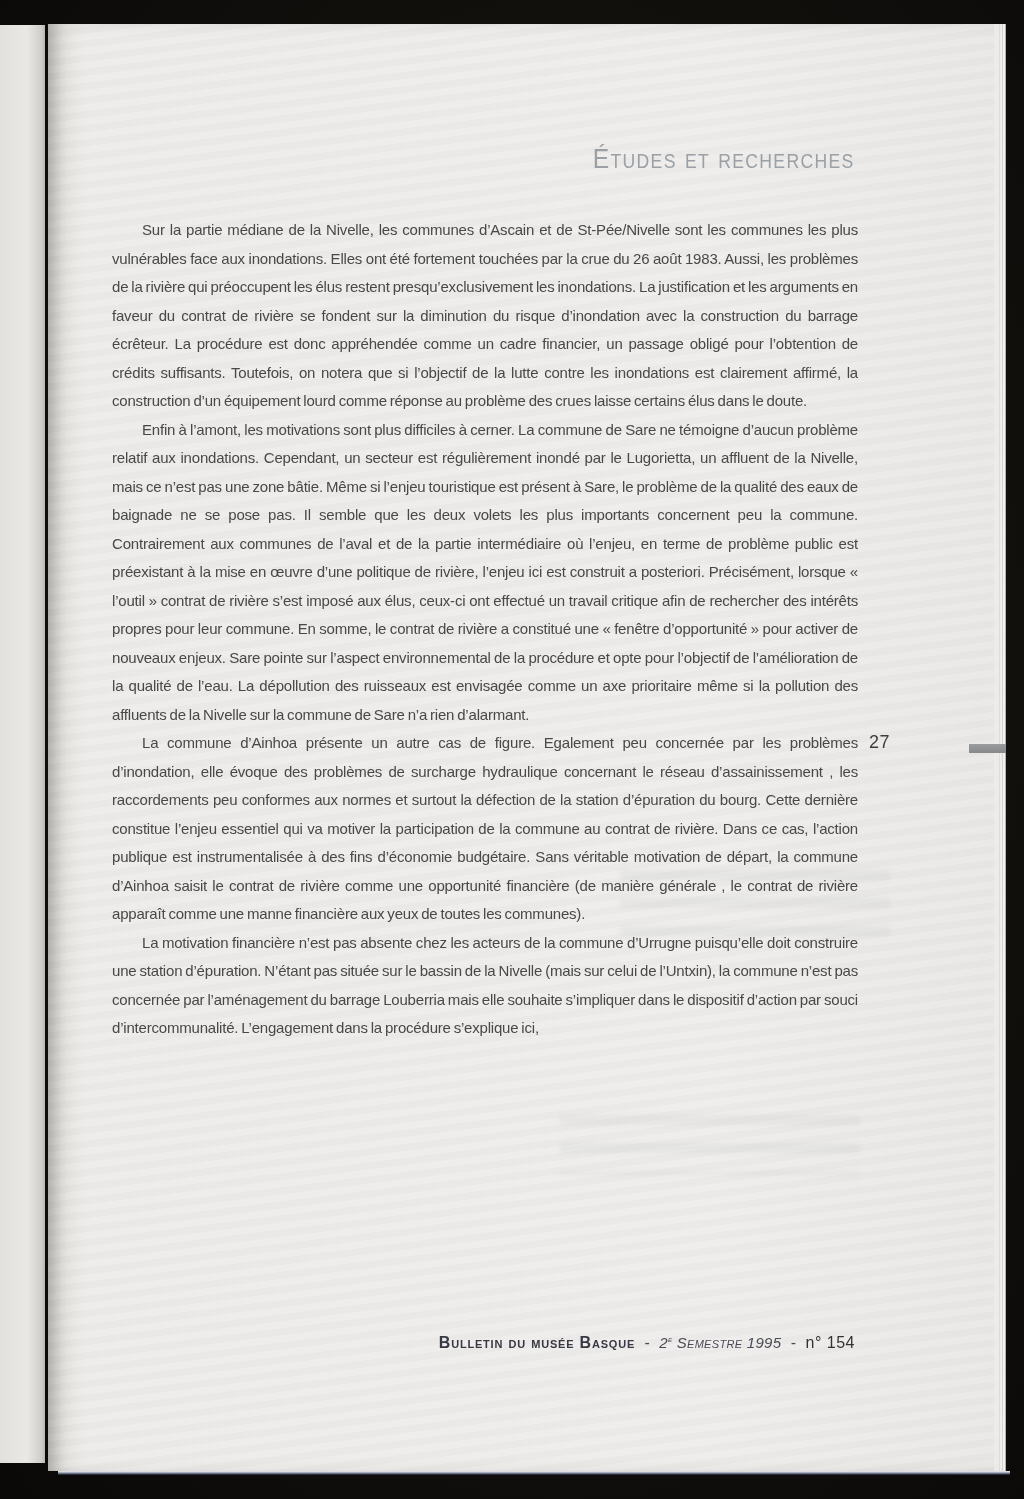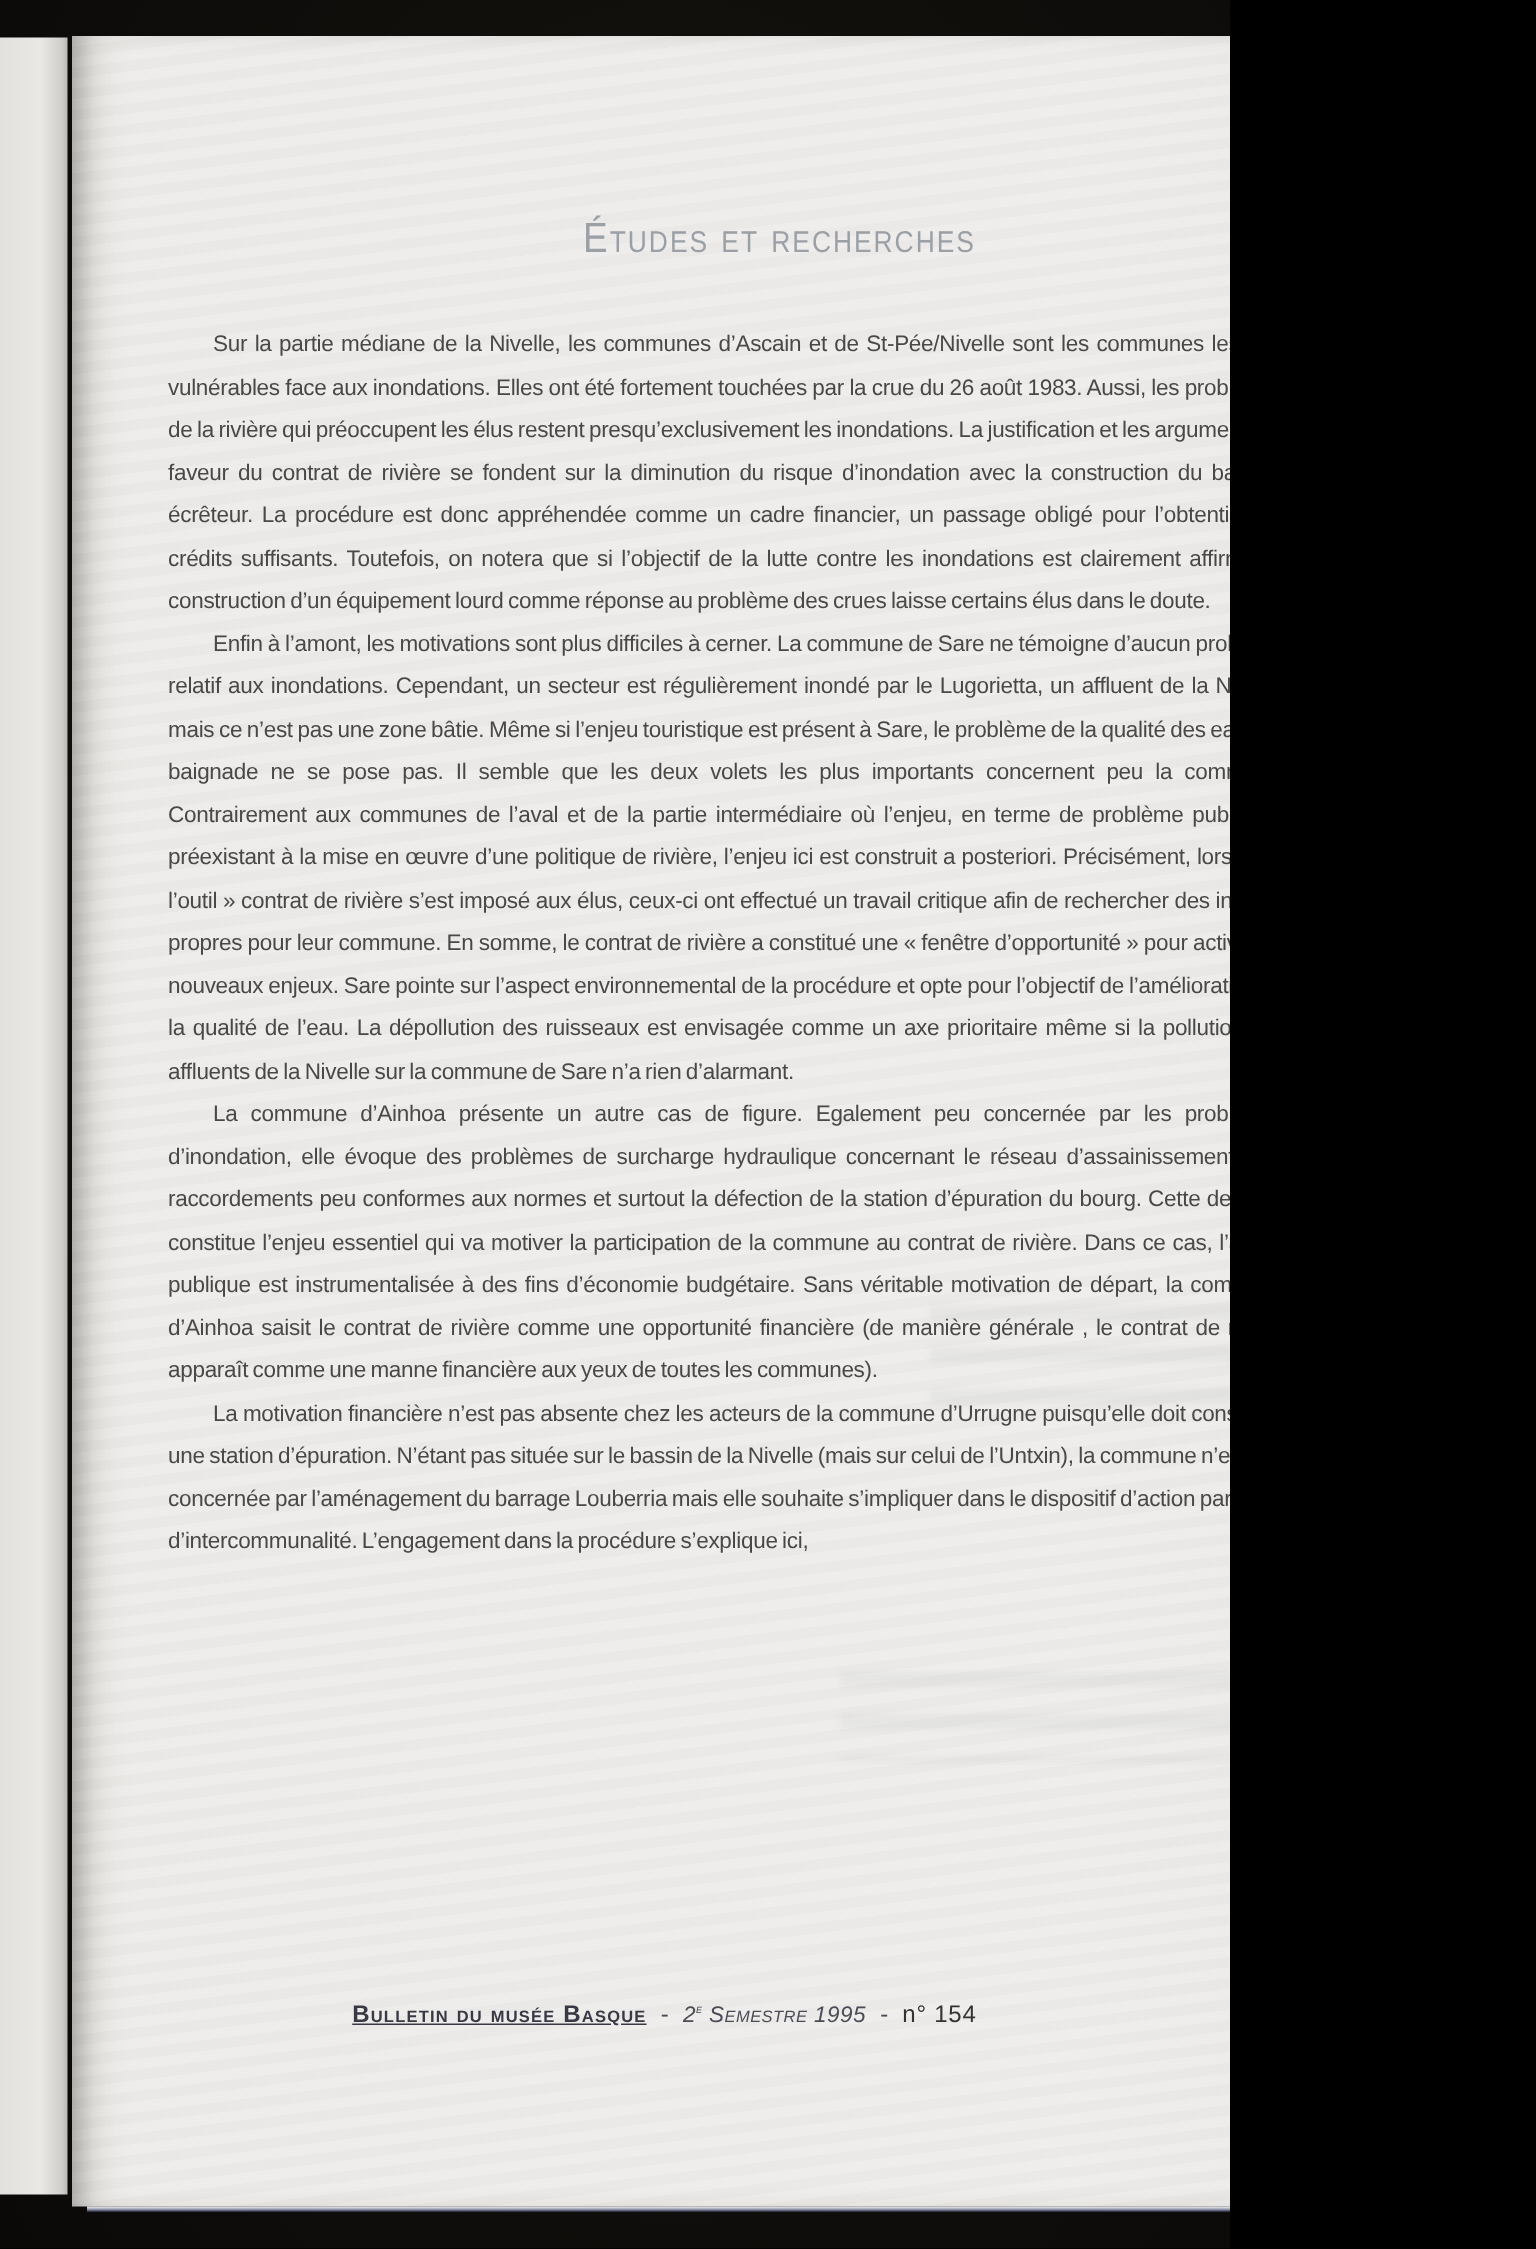--- a/index.html
+++ b/index.html
@@ -1,18 +1,18 @@
 <!DOCTYPE html>
 <html><head>
 <meta charset="utf-8">
 <style>
   html, body { margin: 0; padding: 0; background: #000; }
   .scene {
     position: relative;
-    width: 820px;
+    width: 1024px;
     height: 1499px;
     overflow: hidden;
     background:
       radial-gradient(ellipse at 55% 45%, #191715 0%, #11100d 55%, #0a0908 100%);
     font-family: "Liberation Sans", sans-serif;
   }
 
   
   .facing-page-edge {
     position: absolute;
@@ -114,21 +114,20 @@
     top: 1334px; right: 169px;
     white-space: nowrap;
     color: #3e3f47;
     font-size: 16px;
   }
   .f-journal {
     font-variant: small-caps;
     font-weight: bold;
     letter-spacing: 0.8px;
     color: #383944;
-    text-decoration: underline;
   }
   .f-sep { margin: 0 5px; color: #4a4b55; }
   .f-period {
     font-variant: small-caps;
     font-style: italic;
     font-size: 15px;
     color: #4a4b55;
     letter-spacing: 0.3px;
   }
   .f-period sup { font-size: 9px; vertical-align: super; }

